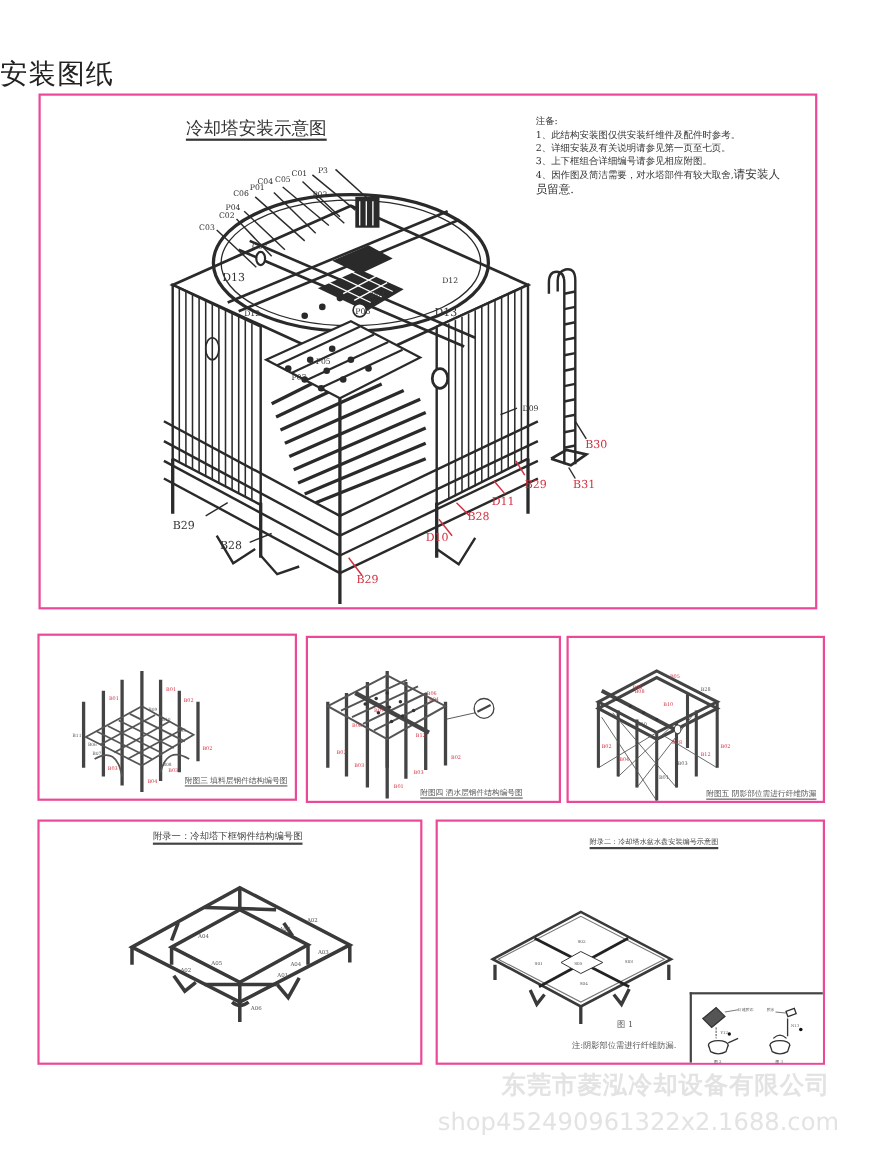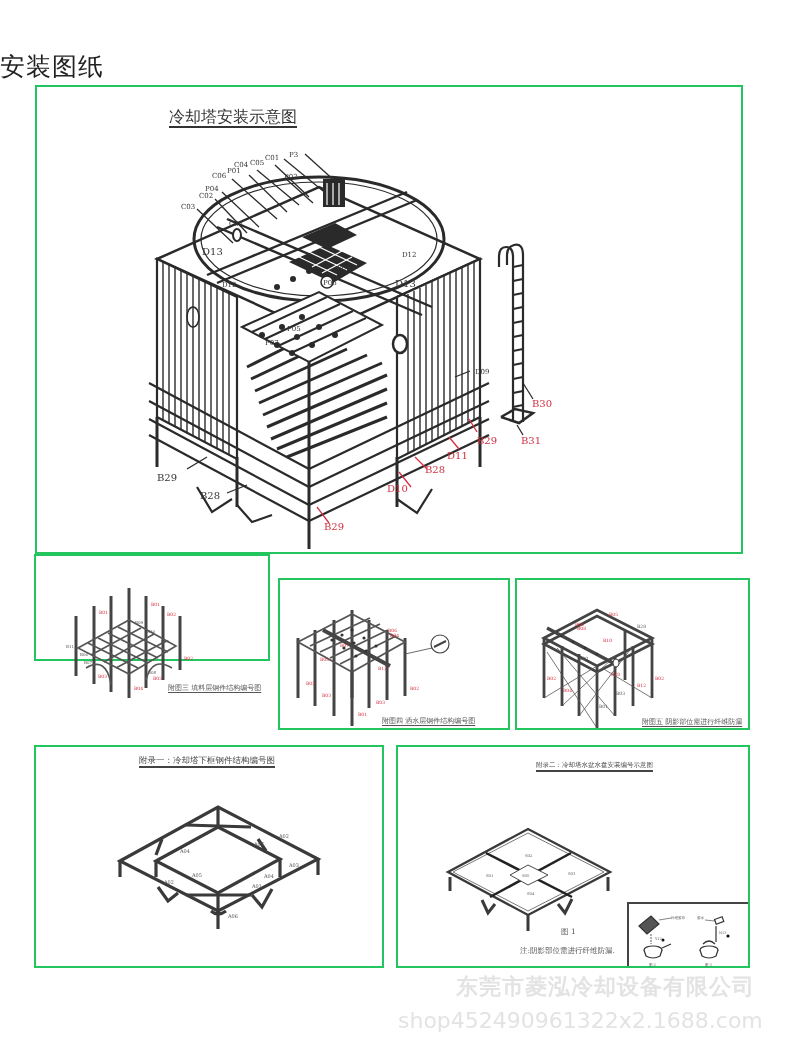--- a/index.html
+++ b/index.html
@@ -1,20 +1,20 @@
 <!DOCTYPE html>
 <html><head>
 <meta charset="utf-8">
 <style>
   html,body{margin:0;padding:0;background:#fff;}
   body{width:790px;height:1054px;position:relative;overflow:hidden;font-family:"DejaVu Serif","Liberation Serif",serif;color:#222;}
   .page-title{position:absolute;left:0;top:50px;width:790px;font-family:"DejaVu Sans","Liberation Sans",sans-serif;font-size:25px;color:#222;letter-spacing:1px;}
-  .frame{position:absolute;border:2px solid #22c55e;background:#fff;box-sizing:border-box;}
+  .frame{position:absolute;border:2px solid #ec4899;background:#fff;box-sizing:border-box;}
   .main-frame{left:35px;top:85px;width:708px;height:469px;}
-  .p1{left:34px;top:554px;width:236px;height:107px;}
+  .p1{left:34px;top:576px;width:236px;height:152px;}
   .p2{left:278px;top:578px;width:232px;height:152px;text-align:right;}
   .p3{left:515px;top:578px;width:235px;height:152px;}
   .p4{left:34px;top:745px;width:350px;height:223px;padding-left:37px;}
   .p5{left:396px;top:745px;width:354px;height:223px;}
   .main-heading{position:absolute;left:132px;top:20px;font-size:16px;color:#333;text-decoration:underline;text-underline-offset:4px;text-decoration-thickness:2px;}
   .notes{position:absolute;left:450px;top:18px;width:240px;font-size:8.6px;line-height:12px;color:#333;}
   .notes .big{font-size:10.5px;}
   svg{position:absolute;left:0;top:0;}
   .lbl{font-family:"DejaVu Serif","Liberation Serif",serif;}
   .caption{position:absolute;font-size:7px;color:#555;text-decoration:underline;text-underline-offset:2px;white-space:nowrap;}
@@ -26,20 +26,28 @@
   .note-small{position:absolute;font-size:7.5px;color:#555;white-space:nowrap;}
 </style>
 </head>
 <body>
 
 <div class="page-title">安装图纸</div>
 
 <div class="frame main-frame">
   <div class="main-heading">冷却塔安装示意图</div>
 
+  <div class="notes">
+    <div>注备:</div>
+    <div>1、此结构安装图仅供安装纤维件及配件时参考。</div>
+    <div>2、详细安装及有关说明请参见第一页至七页。</div>
+    <div>3、上下框组合详细编号请参见相应附图。</div>
+    <div><span>4、因作图及简洁需要，对水塔部件有较大取舍,</span><span class="big">请安装人</span></div>
+    <div class="big">员留意.</div>
+  </div>
 
   <svg width="706" height="467" viewBox="0 0 706 467">
     <g stroke="#2a2a2a" fill="none" stroke-width="2.2">
 
       <ellipse cx="282" cy="152" rx="125" ry="62" stroke-width="3"></ellipse>
       <ellipse cx="282" cy="152" rx="118" ry="57" stroke-width="1.2"></ellipse>
 
       <polygon points="120,172 282,100 443,172 282,246" stroke-width="2.5"></polygon>
 
       <polygon points="120,172 120,330 200,372 200,210" fill="#fff"></polygon>

